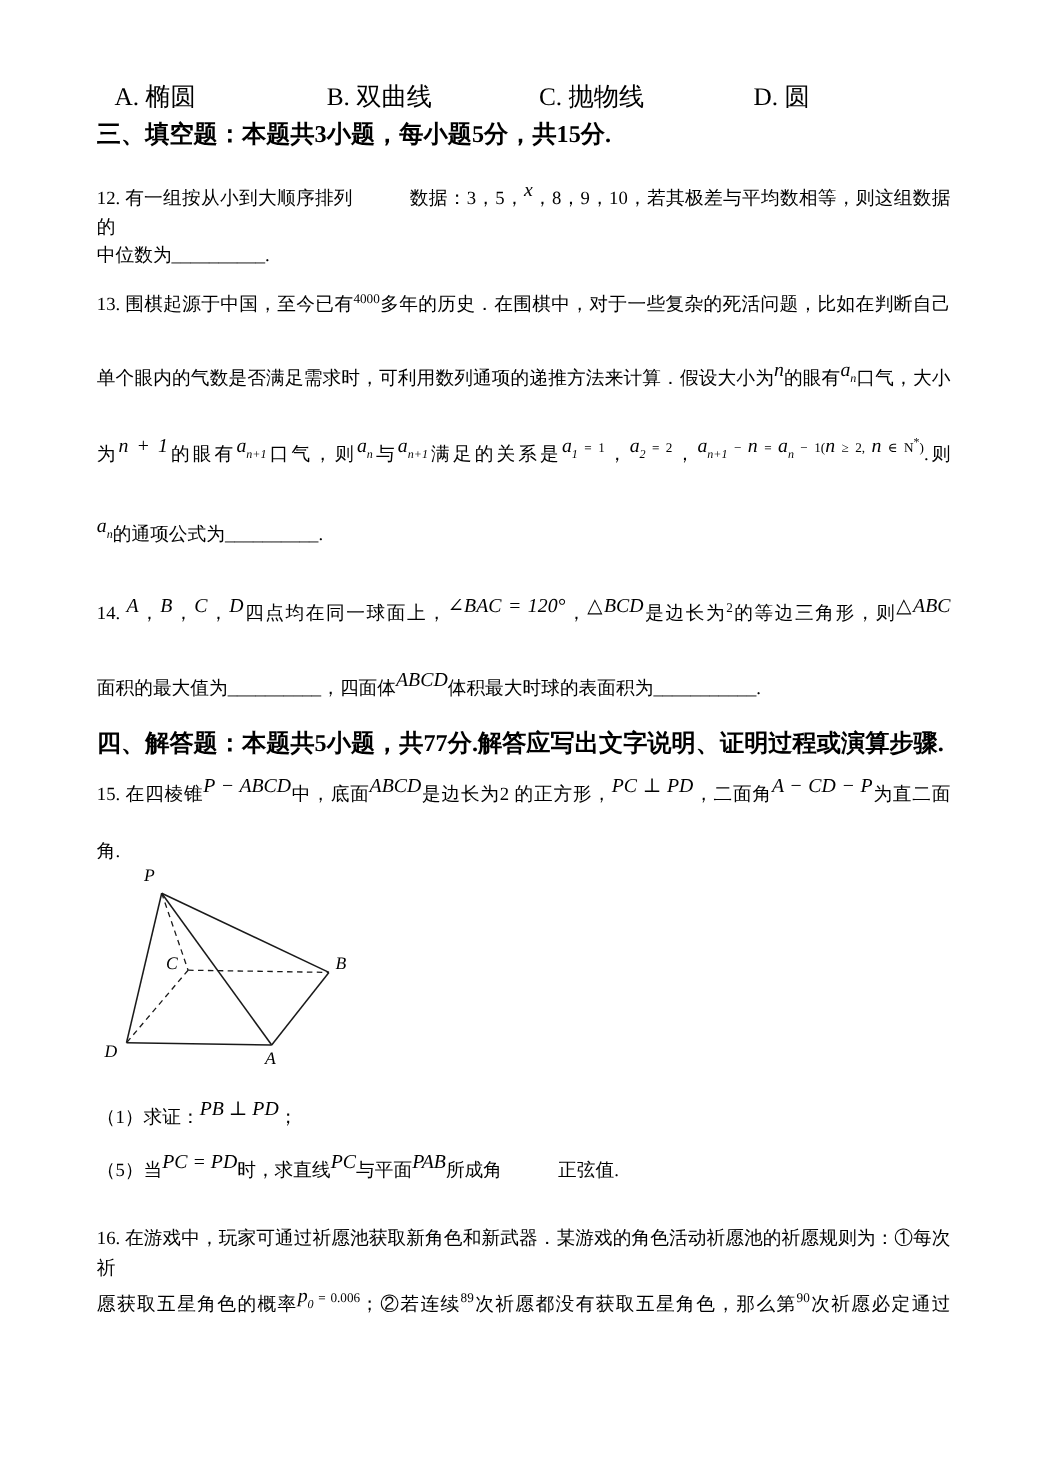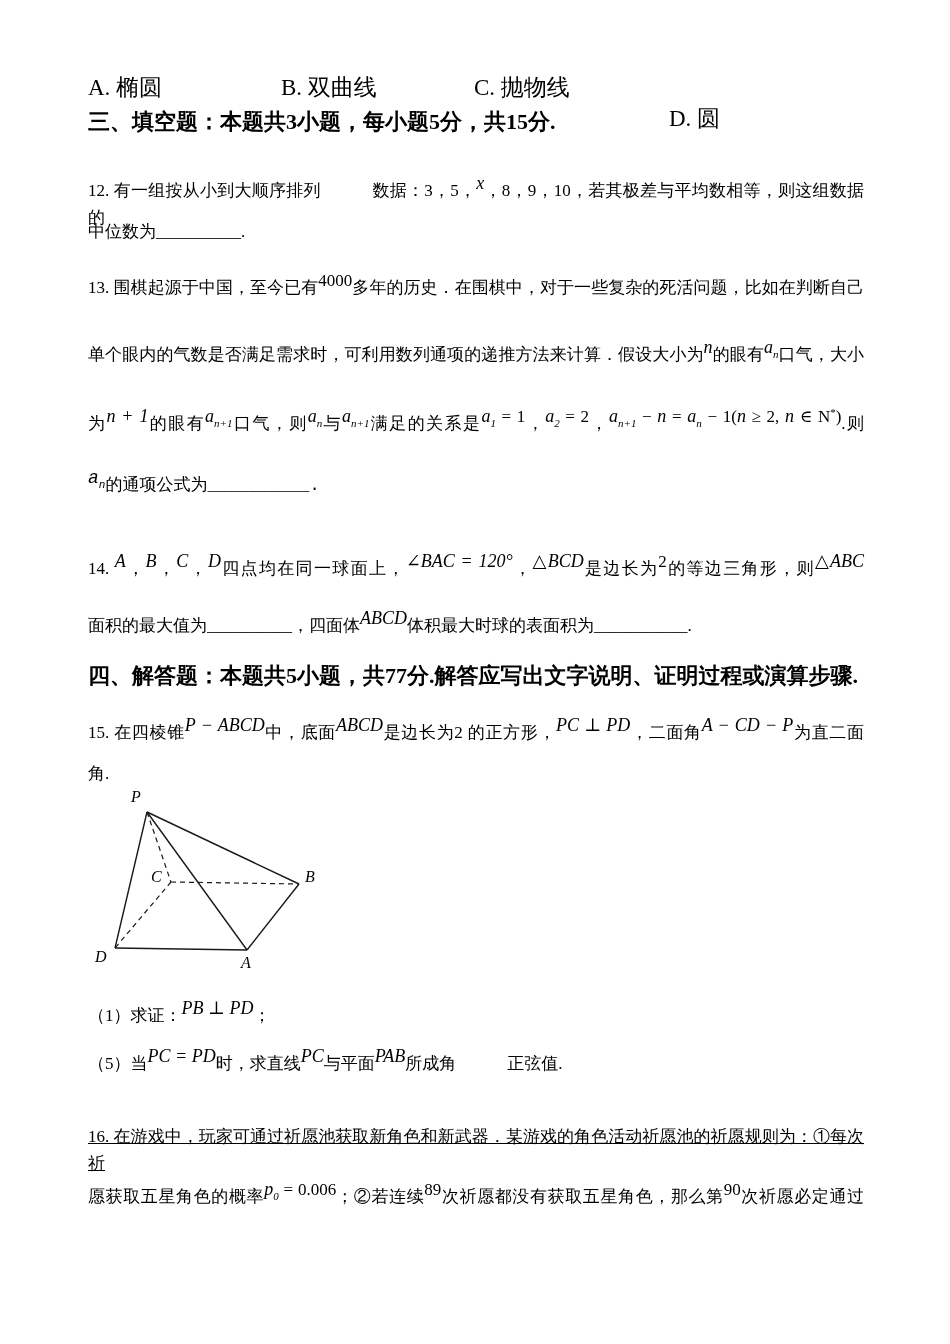--- a/index.html
+++ b/index.html
@@ -1,55 +1,55 @@
 <!DOCTYPE html>
 <html><head>
 <meta charset="utf-8">
 <style>
   html,body { margin:0; padding:0; background:#ffffff; }
   body { width:950px; height:1344px; font-family:"Liberation Serif","DejaVu Serif",serif; color:#000; }
   .page { position:relative; width:950px; height:1344px; overflow:hidden; background:#fff; }
   .line { position:absolute; left:88px; width:776px; font-size:17px; line-height:27px; }
-  .fill { text-align:justify; text-align-last:justify;margin-top:11px; }
+  .fill { text-align:justify; text-align-last:justify; }
   .sec-title { font-weight:bold; font-size:22px; }
   .seg { white-space:pre-wrap; }
   .seg-ir { font-style:italic; font-size:18px; position:relative; top:-7px; }
-  .seg-r { position:relative; top:-7px; font-size:17px; }
+  .seg-r { position:relative; top:-7px; font-size:12px; }
   .seg-sub { font-style:italic; font-size:11px; position:relative; top:-2px; }
   .seg-sup { font-size:11px; position:relative; top:-13px; }
   .seg-u { letter-spacing:0; }
   .seg-link { color:#000; }
-  .opt-row { position:absolute; left:88px; width:800px; height:26px; font-size:23px; }
+  .opt-row { position:absolute; left:104px; width:800px; height:26px; font-size:23px; }
   .opt { position:absolute; top:0; }
   .figure { position:absolute; left:95px; top:792px; width:250px; height:192px; }
   .figure svg { position:absolute; left:0; top:0; }
   .fig-label { position:absolute; font-style:italic; font-size:16px; font-family:"Liberation Serif",serif; }
   .footer-line { position:absolute; left:0; top:1302px; width:950px; text-align:center; font-size:15px; color:#303030; }
 </style>
 </head>
 <body>
 
 <div class="page">
 
   <div class="opt-row">
     <span class="opt" style="left:0px; top:72px;">A. 椭圆</span>
     <span class="opt" style="left:193px; top:72px;">B. 双曲线</span>
     <span class="opt" style="left:386px; top:72px;">C. 抛物线</span>
-    <span class="opt" style="left:581px; top:72px;margin-top:31px;">D. 圆</span>
+    <span class="opt" style="left:581px; top:72px;">D. 圆</span>
   </div>
 
   <div class="line sec-title" style="top:108px;">三、填空题：本题共3小题，每小题5分，共15分.</div>
 
   <div class="line fill" style="top:166px;"><span class="seg seg-t">12. 有一组按从小到大顺序排列　　　数据：3，5，</span><span class="seg seg-ir">x</span><span class="seg seg-t">，8，9，10，若其极差与平均数相等，则这组数据的</span></div>
   <div class="line" style="top:218px;"><span class="seg seg-t">中位数为</span><span class="seg seg-u">__________</span><span class="seg seg-t">.</span></div>
 
   <div class="line fill" style="top:263px;"><span class="seg seg-t">13. 围棋起源于中国，至今已有</span><span class="seg seg-r">4000</span><span class="seg seg-t">多年的历史．在围棋中，对于一些复杂的死活问题，比如在判断自己</span></div>
   <div class="line fill" style="top:330px;"><span class="seg seg-t">单个眼内的气数是否满足需求时，可利用数列通项的递推方法来计算．假设大小为</span><span class="seg seg-ir">n</span><span class="seg seg-t">的眼有</span><span class="seg seg-ir">a</span><span class="seg seg-sub">n</span><span class="seg seg-t">口气，大小</span></div>
   <div class="line fill" style="top:399px;"><span class="seg seg-t">为</span><span class="seg seg-ir">n + 1</span><span class="seg seg-t">的眼有</span><span class="seg seg-ir">a</span><span class="seg seg-sub">n+1</span><span class="seg seg-t">口气，则</span><span class="seg seg-ir">a</span><span class="seg seg-sub">n</span><span class="seg seg-t">与</span><span class="seg seg-ir">a</span><span class="seg seg-sub">n+1</span><span class="seg seg-t">满足的关系是</span><span class="seg seg-ir">a</span><span class="seg seg-sub">1</span><span class="seg seg-r"> = 1</span><span class="seg seg-t">，</span><span class="seg seg-ir">a</span><span class="seg seg-sub">2</span><span class="seg seg-r"> = 2</span><span class="seg seg-t">，</span><span class="seg seg-ir">a</span><span class="seg seg-sub">n+1</span><span class="seg seg-r"> − </span><span class="seg seg-ir">n</span><span class="seg seg-r"> = </span><span class="seg seg-ir">a</span><span class="seg seg-sub">n</span><span class="seg seg-r"> − 1</span><span class="seg seg-r">(</span><span class="seg seg-ir">n</span><span class="seg seg-r"> ≥ 2, </span><span class="seg seg-ir">n</span><span class="seg seg-r"> ∈ N</span><span class="seg seg-sup">*</span><span class="seg seg-r">)</span><span class="seg seg-t">.则</span></div>
-  <div class="line" style="top:472px;font-family:Liberation Mono, monospace;"><span class="seg seg-ir">a</span><span class="seg seg-sub">n</span><span class="seg seg-t">的通项公式为</span><span class="seg seg-u">__________</span><span class="seg seg-t">.</span></div>
+  <div class="line" style="top:472px;"><span class="seg seg-ir">a</span><span class="seg seg-sub">n</span><span class="seg seg-t">的通项公式为</span><span class="seg seg-u">__________</span><span class="seg seg-t">.</span></div>
 
   <div class="line fill" style="top:544px;"><span class="seg seg-t">14. </span><span class="seg seg-ir">A</span><span class="seg seg-t">，</span><span class="seg seg-ir">B</span><span class="seg seg-t">，</span><span class="seg seg-ir">C</span><span class="seg seg-t">，</span><span class="seg seg-ir">D</span><span class="seg seg-t">四点均在同一球面上，</span><span class="seg seg-ir">∠BAC = 120°</span><span class="seg seg-t">，</span><span class="seg seg-ir">△BCD</span><span class="seg seg-t">是边长为</span><span class="seg seg-r">2</span><span class="seg seg-t">的等边三角形，则</span><span class="seg seg-ir">△ABC</span></div>
   <div class="line" style="top:612px;"><span class="seg seg-t">面积的最大值为</span><span class="seg seg-u">__________</span><span class="seg seg-t">，四面体</span><span class="seg seg-ir">ABCD</span><span class="seg seg-t">体积最大时球的表面积为</span><span class="seg seg-u">___________</span><span class="seg seg-t">.</span></div>
 
   <div class="line sec-title" style="top:662px;">四、解答题：本题共5小题，共77分.解答应写出文字说明、证明过程或演算步骤.</div>
 
   <div class="line fill" style="top:708px;"><span class="seg seg-t">15. 在四棱锥</span><span class="seg seg-ir">P − ABCD</span><span class="seg seg-t">中，底面</span><span class="seg seg-ir">ABCD</span><span class="seg seg-t">是边长为2 的正方形，</span><span class="seg seg-ir">PC ⊥ PD</span><span class="seg seg-t">，二面角</span><span class="seg seg-ir">A − CD − P</span><span class="seg seg-t">为直二面</span></div>
   <div class="line" style="top:760px;"><span class="seg seg-t">角.</span></div>
 
   <div class="figure">
@@ -70,17 +70,17 @@
     <span class="fig-label" style="left:36px; top:-4px;">P</span>
     <span class="fig-label" style="left:56px; top:76px;">C</span>
     <span class="fig-label" style="left:210px; top:76px;">B</span>
     <span class="fig-label" style="left:0px; top:156px;">D</span>
     <span class="fig-label" style="left:146px; top:162px;">A</span>
   </div>
 
   <div class="line" style="top:1002px;"><span class="seg seg-t">（1）求证：</span><span class="seg seg-ir">PB ⊥ PD</span><span class="seg seg-t">；</span></div>
   <div class="line" style="top:1050px;"><span class="seg seg-t">（5）当</span><span class="seg seg-ir">PC = PD</span><span class="seg seg-t">时，求直线</span><span class="seg seg-ir">PC</span><span class="seg seg-t">与平面</span><span class="seg seg-ir">PAB</span><span class="seg seg-t">所成角　　　</span><span class="seg seg-t">正弦值.</span></div>
 
-  <div class="line fill" style="top:1112px;text-decoration:underline;"><span class="seg seg-t">16. 在游戏中，玩家可通过祈愿池获取新角色和新武器．某游戏的角色活动祈愿池的祈愿规则为：①每次祈</span></div>
+  <div class="line fill" style="top:1112px;"><span class="seg seg-t">16. 在游戏中，玩家可通过祈愿池获取新角色和新武器．某游戏的角色活动祈愿池的祈愿规则为：①每次祈</span></div>
   <div class="line fill" style="top:1172px;"><span class="seg seg-t">愿获取五星角色的概率</span><span class="seg seg-ir">p</span><span class="seg seg-sub">0</span><span class="seg seg-r"> = 0.006</span><span class="seg seg-t">；②若连续</span><span class="seg seg-r">89</span><span class="seg seg-t">次祈愿都没有获取五星角色，那么第</span><span class="seg seg-r">90</span><span class="seg seg-t">次祈愿必定通过</span></div>
 
 
 </div>
 
 </body></html>

